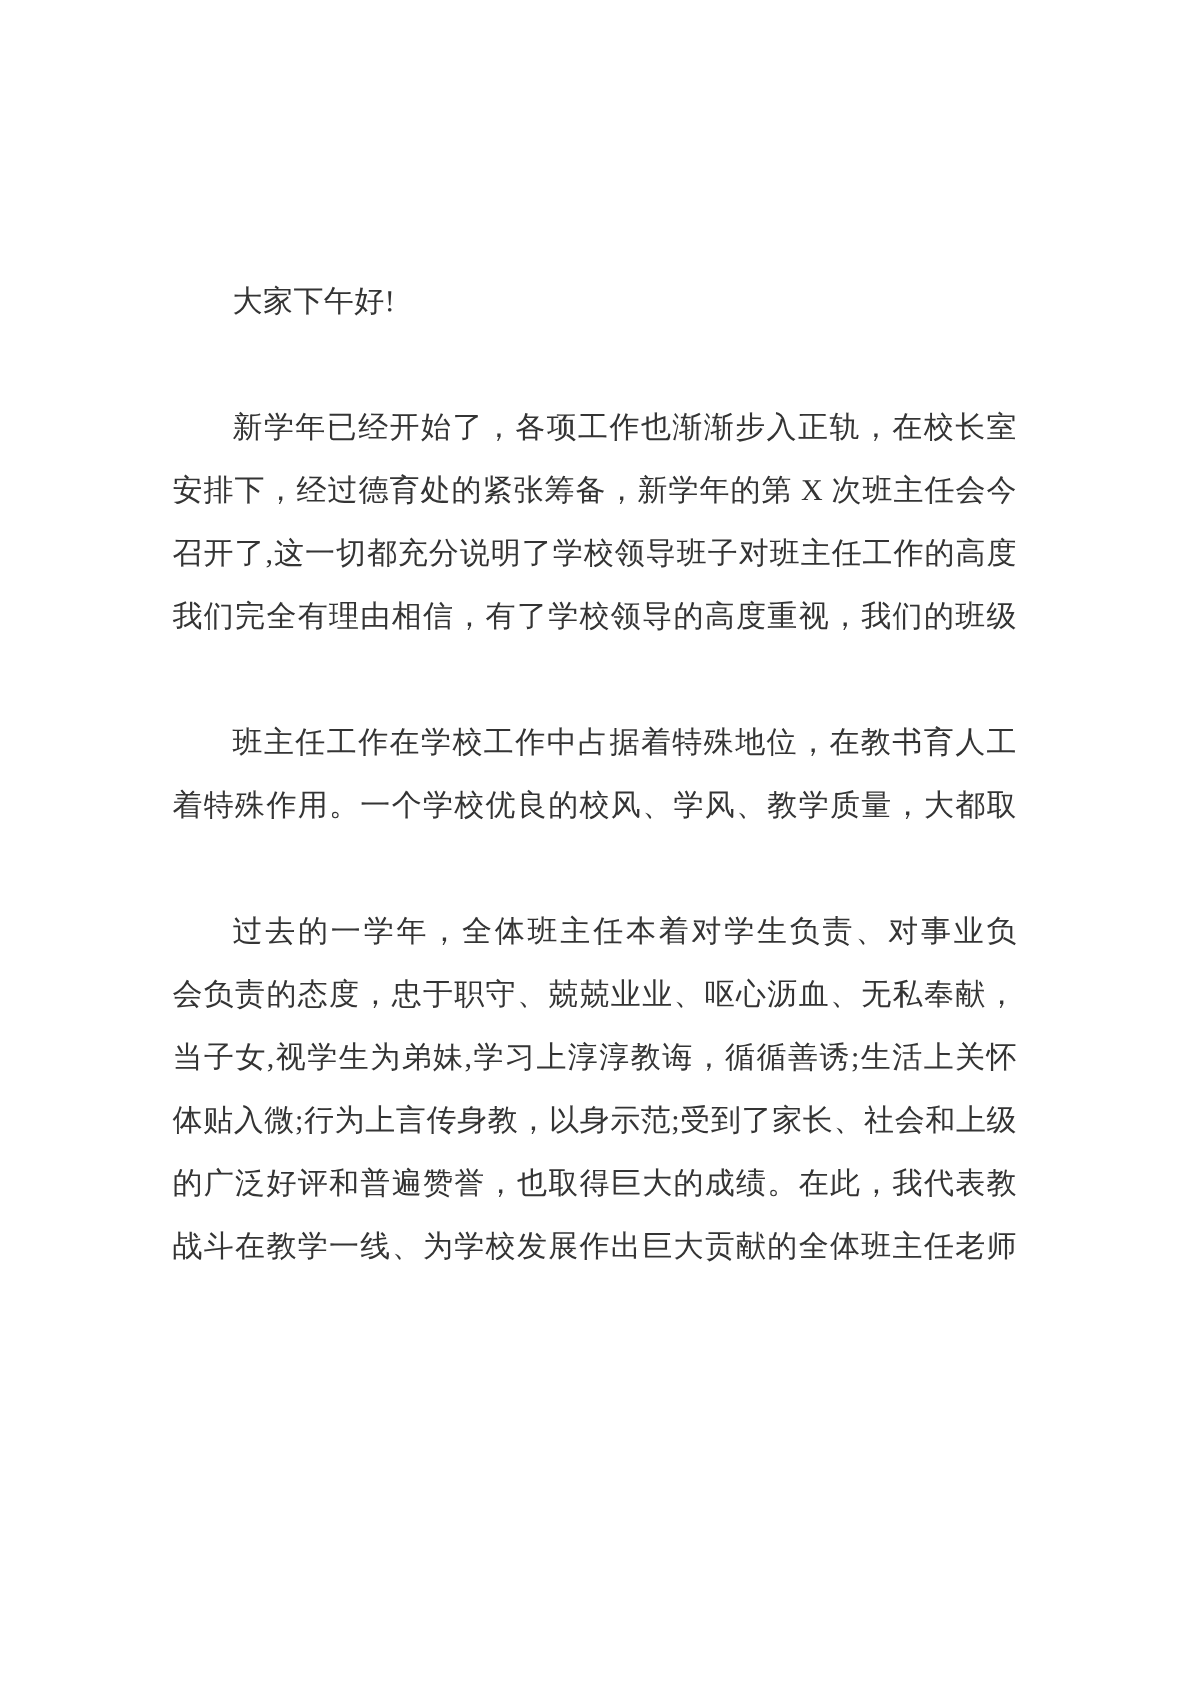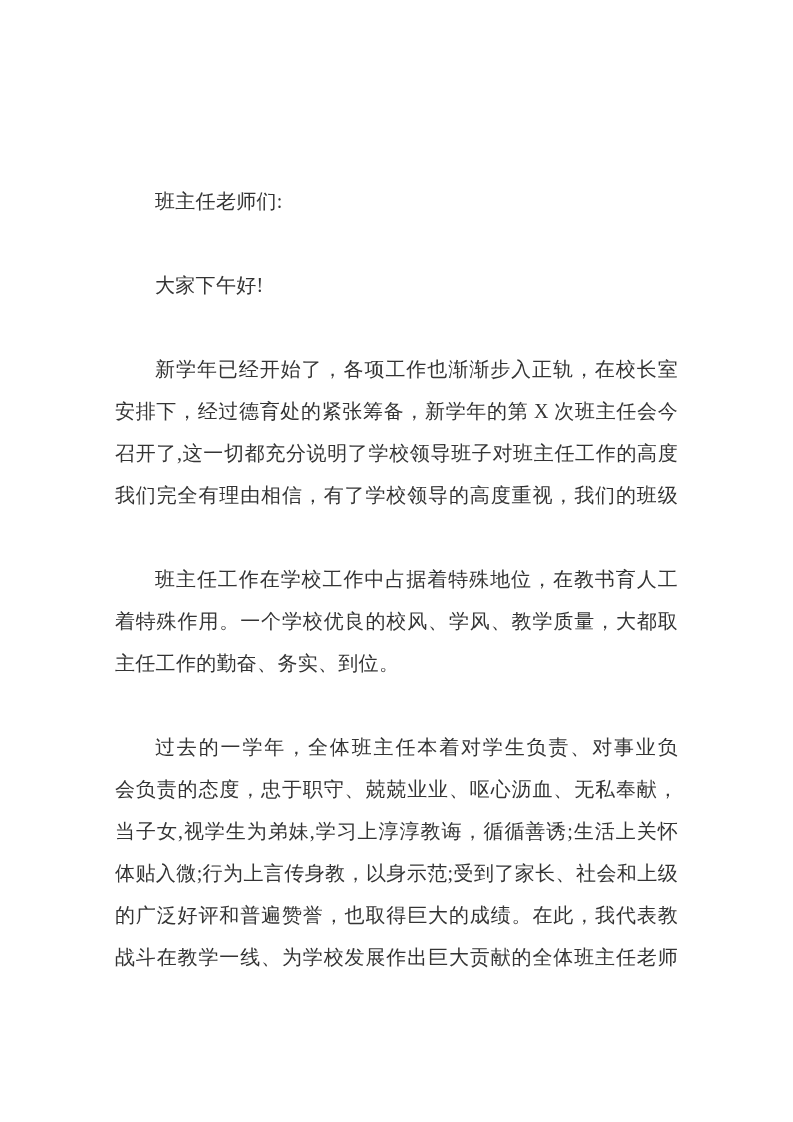--- a/index.html
+++ b/index.html
@@ -39,39 +39,35 @@
   .line.indent{
     text-indent:2em;
   }
 </style>
 </head>
 <body>
 
 <div class="page">
   <div class="content">
 
-    <div class="block">
-      <div class="line indent">班主任老师们:</div>
-    </div>
 
     <div class="block">
       <div class="line indent">大家下午好!</div>
     </div>
 
     <div class="block">
       <div class="line indent justify">新学年已经开始了，各项工作也渐渐步入正轨，在校长室的统一</div>
       <div class="line justify">安排下，经过德育处的紧张筹备，新学年的第 X 次班主任会今天隆重</div>
       <div class="line justify">召开了,这一切都充分说明了学校领导班子对班主任工作的高度重视。</div>
       <div class="line justify">我们完全有理由相信，有了学校领导的高度重视，我们的班级管理工</div>
     </div>
 
     <div class="block">
       <div class="line indent justify">班主任工作在学校工作中占据着特殊地位，在教书育人工作中起</div>
       <div class="line justify">着特殊作用。一个学校优良的校风、学风、教学质量，大都取决于班</div>
-      <div class="line">主任工作的勤奋、务实、到位。</div>
     </div>
 
     <div class="block">
       <div class="line indent justify">过去的一学年，全体班主任本着对学生负责、对事业负责、对社</div>
       <div class="line justify">会负责的态度，忠于职守、兢兢业业、呕心沥血、无私奉献，把学生</div>
       <div class="line justify">当子女,视学生为弟妹,学习上淳淳教诲，循循善诱;生活上关怀备至，</div>
       <div class="line justify">体贴入微;行为上言传身教，以身示范;受到了家长、社会和上级领导</div>
       <div class="line justify">的广泛好评和普遍赞誉，也取得巨大的成绩。在此，我代表教务处向</div>
       <div class="line justify">战斗在教学一线、为学校发展作出巨大贡献的全体班主任老师表示衷</div>
     </div>

